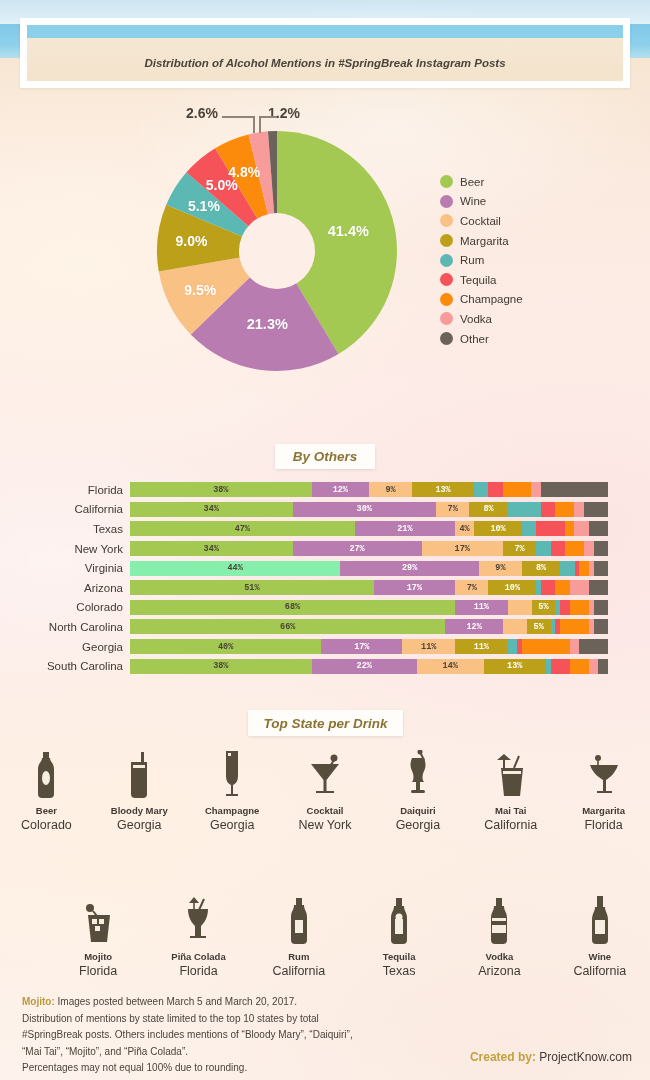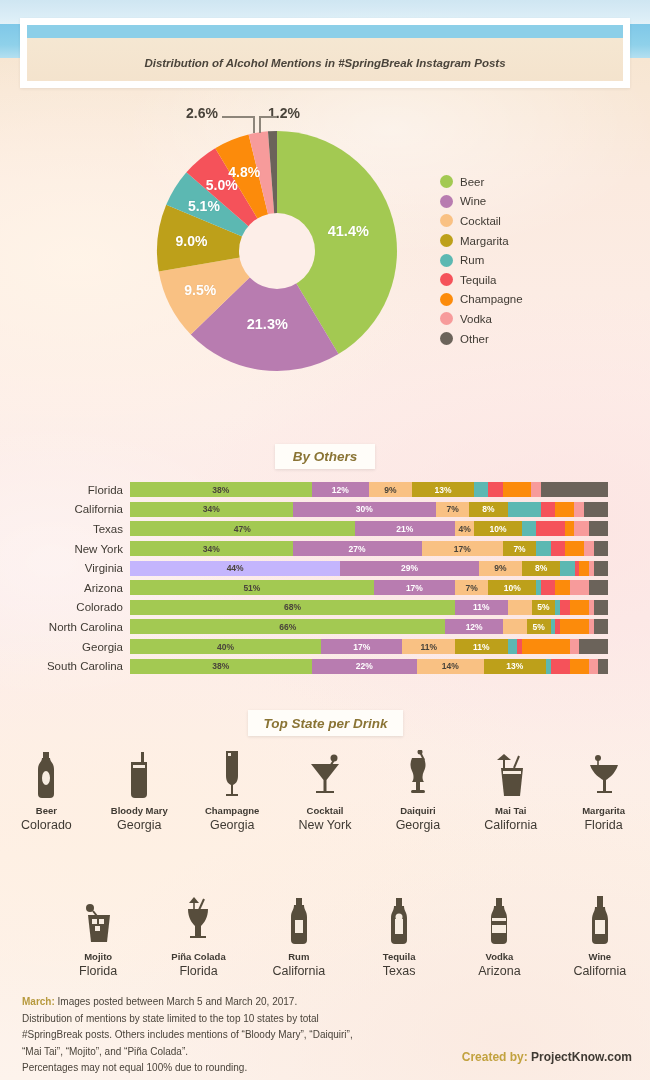--- a/index.html
+++ b/index.html
@@ -87,21 +87,21 @@
   #badge-state { left: 275px; top: 444px; width: 100px; height: 25px; }
   #badge-drink { left: 248px; top: 710px; width: 155px; height: 26px; }
 
   
   .bars { position: absolute; left: 0; top: 480px; width: 650px; }
   .bar-row { position: relative; height: 19.6px; display: flex; align-items: center; }
   .bar-name {
     width: 130px; text-align: right; padding-right: 7px;
     font-size: 11.5px; color: #3f3a33; white-space: nowrap;
   }
-  .bar-track { width: 478px; height: 15px; display: flex; overflow: hidden; }
+  .bar-track { width: 478px; height: 15px; display: flex; overflow: hidden; font-family: Liberation Mono, monospace; }
   .seg { height: 15px; display: flex; align-items: center; justify-content: center; }
   .seg-val { font-size: 8.5px; font-weight: bold; white-space: nowrap; }
   .seg-val.dark { color: #4a443b; }
   .seg-val.light { color: #ffffff; }
 
   
   .drinks { position: absolute; left: 0; width: 650px; display: flex; }
   #drinks-1 { top: 748px; }
   #drinks-2 { top: 894px; padding-left: 48px; }
   .drink {
@@ -119,21 +119,21 @@
 
   
   .notes { position: absolute; left: 22px; top: 994px; width: 430px; }
   .notes-line { font-size: 10px; color: #4a443b; line-height: 16.5px; }
   .notes-lead { color: #b79a3e; font-weight: bold; }
   .credit {
     position: absolute; right: 18px; top: 1050px;
     font-size: 12px; white-space: nowrap;
   }
   .credit-by { color: #c2a23f; font-weight: bold; }
-  .credit-name { color: #3f3a33; font-weight: bold; text-align: center; }
+  .credit-name { color: #3f3a33; font-weight: normal; text-align: center; }
 </style>
 </head>
 <body>
 
 <div class="page">
   <div class="bg-sky"></div>
   <div class="bg-sea"></div>
   <div class="bg-sand"></div>
   <div class="bg-wash"></div>
 
@@ -300,21 +300,21 @@
           <div class="seg" style="width: 3%; background: rgb(92, 184, 178);"></div>
           <div class="seg" style="width: 3%; background: rgb(245, 82, 90);"></div>
           <div class="seg" style="width: 4%; background: rgb(252, 139, 11);"></div>
           <div class="seg" style="width: 2%; background: rgb(247, 155, 155);"></div>
           <div class="seg" style="width: 3%; background: rgb(107, 99, 90);"></div>
         </div>
       </div>
       <div class="bar-row">
         <div class="bar-name">Virginia</div>
         <div class="bar-track">
-          <div class="seg" style="width: 44%; background: #c4b5fd;">
+          <div class="seg" style="width: 44%; background: #86efac;">
             <span class="seg-val dark">44%</span>
           </div>
           <div class="seg" style="width: 29%; background: rgb(184, 124, 176);">
             <span class="seg-val light">29%</span>
           </div>
           <div class="seg" style="width: 9%; background: rgb(249, 193, 131);">
             <span class="seg-val dark">9%</span>
           </div>
           <div class="seg" style="width: 8%; background: rgb(189, 160, 26);">
             <span class="seg-val light">8%</span>
@@ -613,21 +613,21 @@
           </svg>
         </div>
         <div class="drink-name">Wine</div>
         <div class="drink-state">
           <div>California</div>
         </div>
       </div>
     </div>
 
   <div class="notes">
-    <div class="notes-line"><span class="notes-lead">March:</span><span> Images posted between March 5 and March 20, 2017.</span></div>
+    <div class="notes-line"><span class="notes-lead">Mojito:</span><span> Images posted between March 5 and March 20, 2017.</span></div>
     <div class="notes-line">Distribution of mentions by state limited to the top 10 states by total</div>
     <div class="notes-line">#SpringBreak posts. Others includes mentions of “Bloody Mary”, “Daiquiri”,</div>
     <div class="notes-line">“Mai Tai”, “Mojito”, and “Piña Colada”.</div>
     <div class="notes-line">Percentages may not equal 100% due to rounding.</div>
   </div>
 
   <div class="credit">
     <span class="credit-by">Created by:</span>
     <span class="credit-name">ProjectKnow.com</span>
   </div>

